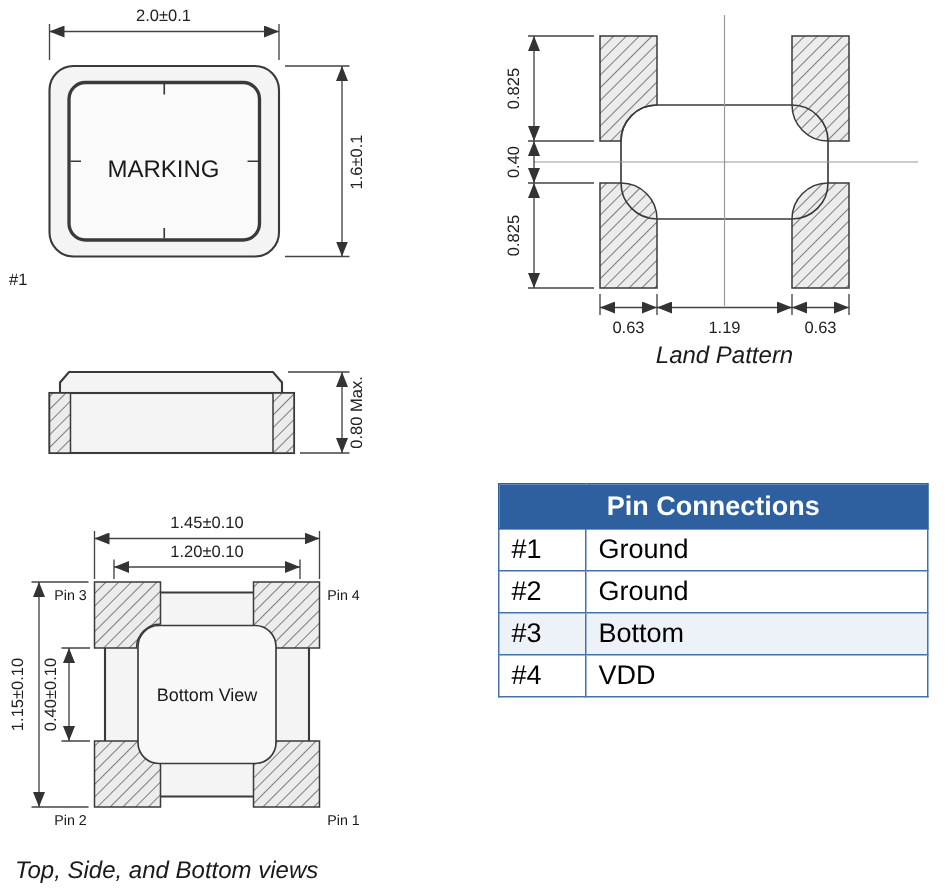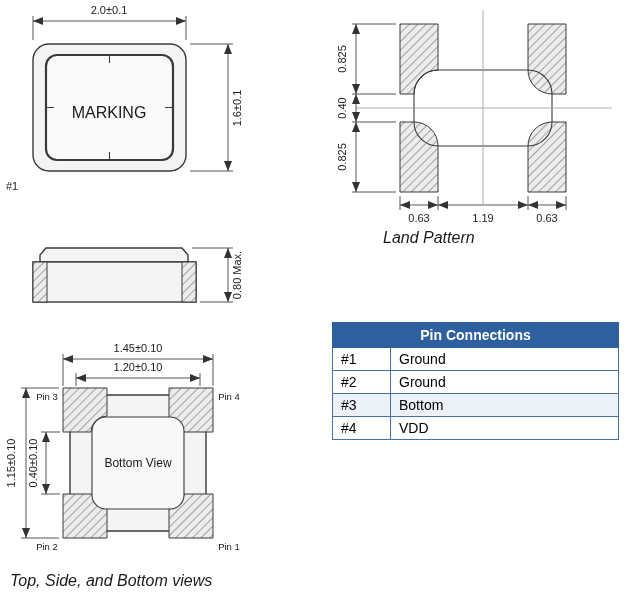--- a/index.html
+++ b/index.html
@@ -10,23 +10,23 @@
   svg text { font-family:"Liberation Sans", sans-serif; fill:#1a1a1a; }
   .body   { fill:#f4f4f4; stroke:#3a3a3a; stroke-width:1.4; }
   .inner  { fill:#fafafa; stroke:#3a3a3a; stroke-width:2.2; }
   .ln1    { fill:none; stroke:#3a3a3a; stroke-width:1.1; }
   .pad    { fill:url(#hatch); stroke:#3a3a3a; stroke-width:1; }
   .dim    { fill:none; stroke:#444; stroke-width:0.9; }
   .cl     { fill:none; stroke:#999; stroke-width:0.8; }
   .dimtxt { font-size:11px; fill:#222; }
   .caption { position:absolute; font-style:italic; font-size:16px; color:#1a1a1a; }
   #views-caption { left:10px; top:572px;text-align:center; }
-  #land-caption  { left:383px; top:229px; width:200px; }
+  #land-caption  { left:383px; top:229px; width:200px; text-align:center; }
   table.pin-table { position:absolute; left:332px; top:322px; width:287px;
-                    border-collapse:collapse; font-size:14px; color:#000;
+                    border-collapse:collapse; font-size:18px; color:#000;
                     border:1px solid #2E5F9E; }
   .pin-table th { background:#2E5F9E; color:#fff; font-weight:bold; text-align:center;
                   padding:4px 6px; border:1px solid #2E5F9E; }
   .pin-table td { border:1px solid #4472A8; padding:3px 8px; background:#fff; text-align:left; }
   .pin-table td.pin-col { width:58px; }
   .pin-table tbody tr:nth-child(3) td { background:#edf2f9; }
 </style>
 </head>
 <body>
 

